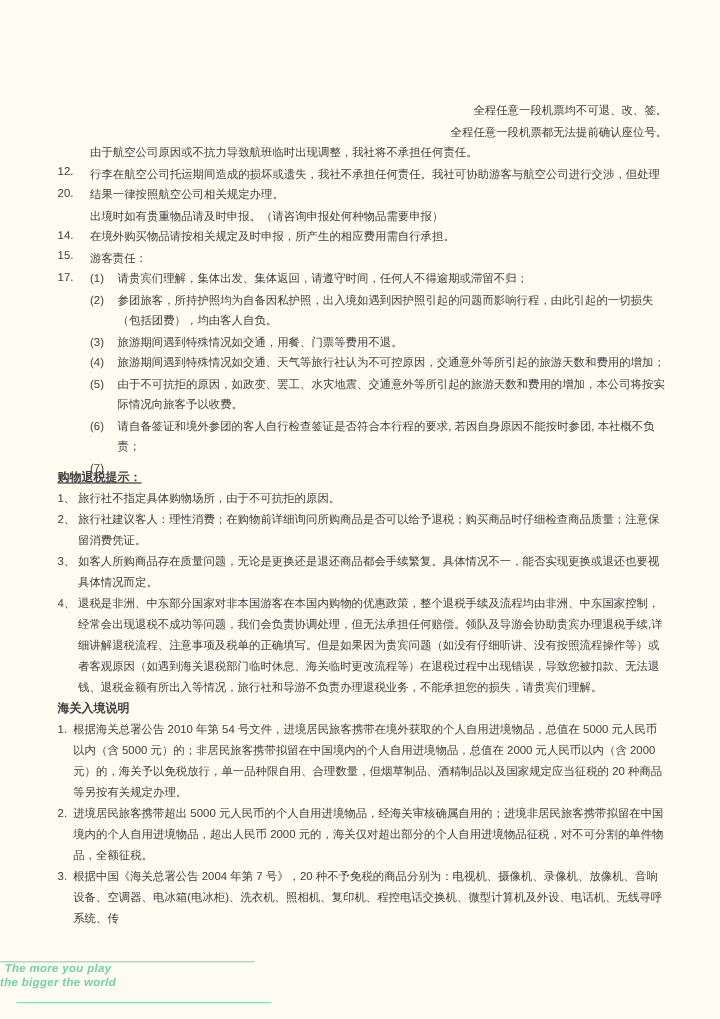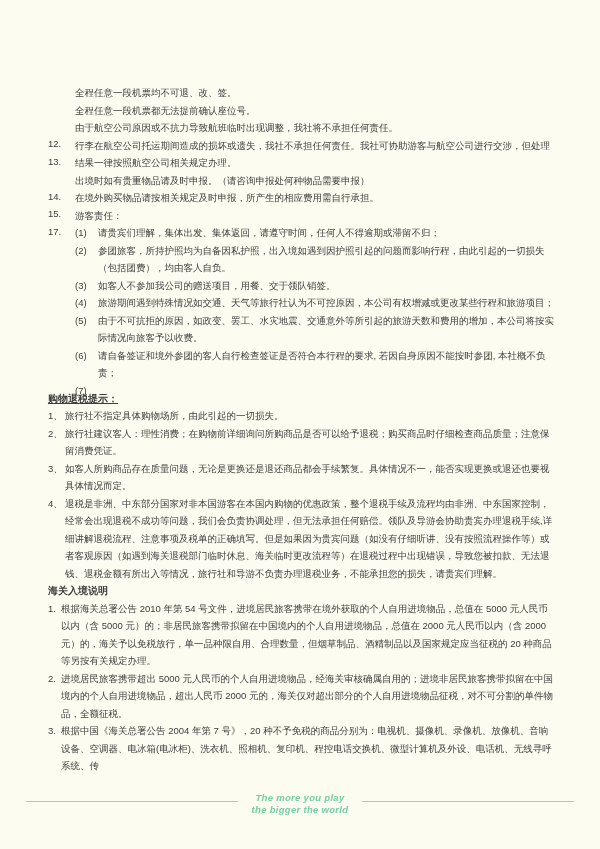--- a/index.html
+++ b/index.html
@@ -8,35 +8,35 @@
     width:600px; height:849px;
     background:#fcfcf0;
     font-family:"Liberation Sans", sans-serif;
     color:#3d3d3d;
     overflow:hidden;
   }
   .doc {
     position:absolute; left:48px; top:84px; width:508px;
     font-size:9.5px; line-height:17.5px;
   }
-  .line { min-height:17.5px; }
+  .line { min-height:17.5px;text-align:right; }
   .indent-1 { padding-left:27px; }
   .term { position:relative; padding-left:27px; }
   .term .num { position:absolute; left:0; top:16px; }
   .sub { position:relative; padding-left:50px; }
   .sub .marker { position:absolute; left:27px; top:0; }
   .sec-title { font-weight:bold; font-size:10px; }
   .sec-title.gap-top { margin-top:8px;text-decoration:underline; }
   .item-a { position:relative; padding-left:17px; }
   .item-a .marker { position:absolute; left:0; top:0; }
   .item-b { position:relative; padding-left:13px; }
   .item-b .marker { position:absolute; left:0; top:0; }
   .footer {
     position:absolute; left:0; top:792px; width:600px;
-    display:flex; justify-content:center; align-items:flex-start;
+    display:flex; justify-content:center; align-items:flex-start;flex-direction:column;
   }
   .rule { height:1px; background:#8ed8b2; margin-top:9px; width:212px; flex:0 0 auto; }
   .rule-left { margin-right:14px; }
   .rule-right { margin-left:14px; }
   .tagline {
     color:#74cfa2; font-weight:bold; font-style:italic;
     font-size:9.5px; line-height:12px; text-align:center;
     letter-spacing:0.3px; white-space:nowrap;
   }
 </style>
@@ -47,21 +47,21 @@
   <div class="doc">
 
     <div class="line indent-1">全程任意一段机票均不可退、改、签。</div>
     <div class="line indent-1">全程任意一段机票都无法提前确认座位号。</div>
 
     <div class="term">
       <span class="num">12.</span>
       <span>由于航空公司原因或不抗力导致航班临时出现调整，我社将不承担任何责任。</span>
     </div>
     <div class="term">
-      <span class="num">13.</span>
+      <span class="num">20.</span>
       <span>行李在航空公司托运期间造成的损坏或遗失，我社不承担任何责任。我社可协助游客与航空公司进行交涉，但处理结果一律按照航空公司相关规定办理。</span>
     </div>
     <div class="term">
       <span class="num">14.</span>
       <span>出境时如有贵重物品请及时申报。（请咨询申报处何种物品需要申报）</span>
     </div>
     <div class="term">
       <span class="num">15.</span>
       <span>在境外购买物品请按相关规定及时申报，所产生的相应费用需自行承担。</span>
     </div>
@@ -73,43 +73,43 @@
     <div class="sub">
       <span class="marker">(1)</span>
       <span>请贵宾们理解，集体出发、集体返回，请遵守时间，任何人不得逾期或滞留不归；</span>
     </div>
     <div class="sub">
       <span class="marker">(2)</span>
       <span>参团旅客，所持护照均为自备因私护照，出入境如遇到因护照引起的问题而影响行程，由此引起的一切损失（包括团费），均由客人自负。</span>
     </div>
     <div class="sub">
       <span class="marker">(3)</span>
-      <span>如客人不参加我公司的赠送项目，用餐、交于领队销签。</span>
+      <span>旅游期间遇到特殊情况如交通，用餐、门票等费用不退。</span>
     </div>
     <div class="sub">
       <span class="marker">(4)</span>
-      <span>旅游期间遇到特殊情况如交通、天气等旅行社认为不可控原因，本公司有权增减或更改某些行程和旅游项目；</span>
+      <span>旅游期间遇到特殊情况如交通、天气等旅行社认为不可控原因，交通意外等所引起的旅游天数和费用的增加；</span>
     </div>
     <div class="sub">
       <span class="marker">(5)</span>
       <span>由于不可抗拒的原因，如政变、罢工、水灾地震、交通意外等所引起的旅游天数和费用的增加，本公司将按实际情况向旅客予以收费。</span>
     </div>
     <div class="sub">
       <span class="marker">(6)</span>
       <span>请自备签证和境外参团的客人自行检查签证是否符合本行程的要求, 若因自身原因不能按时参团, 本社概不负责；</span>
     </div>
     <div class="sub">
       <span class="marker">(7)</span>
     </div>
 
     <div class="sec-title gap-top">购物退税提示：</div>
 
     <div class="item-a">
       <span class="marker">1、</span>
-      <span>旅行社不指定具体购物场所，由此引起的一切损失。</span>
+      <span>旅行社不指定具体购物场所，由于不可抗拒的原因。</span>
     </div>
     <div class="item-a">
       <span class="marker">2、</span>
       <span>旅行社建议客人：理性消费；在购物前详细询问所购商品是否可以给予退税；购买商品时仔细检查商品质量；注意保留消费凭证。</span>
     </div>
     <div class="item-a">
       <span class="marker">3、</span>
       <span>如客人所购商品存在质量问题，无论是更换还是退还商品都会手续繁复。具体情况不一，能否实现更换或退还也要视具体情况而定。</span>
     </div>
     <div class="item-a">

